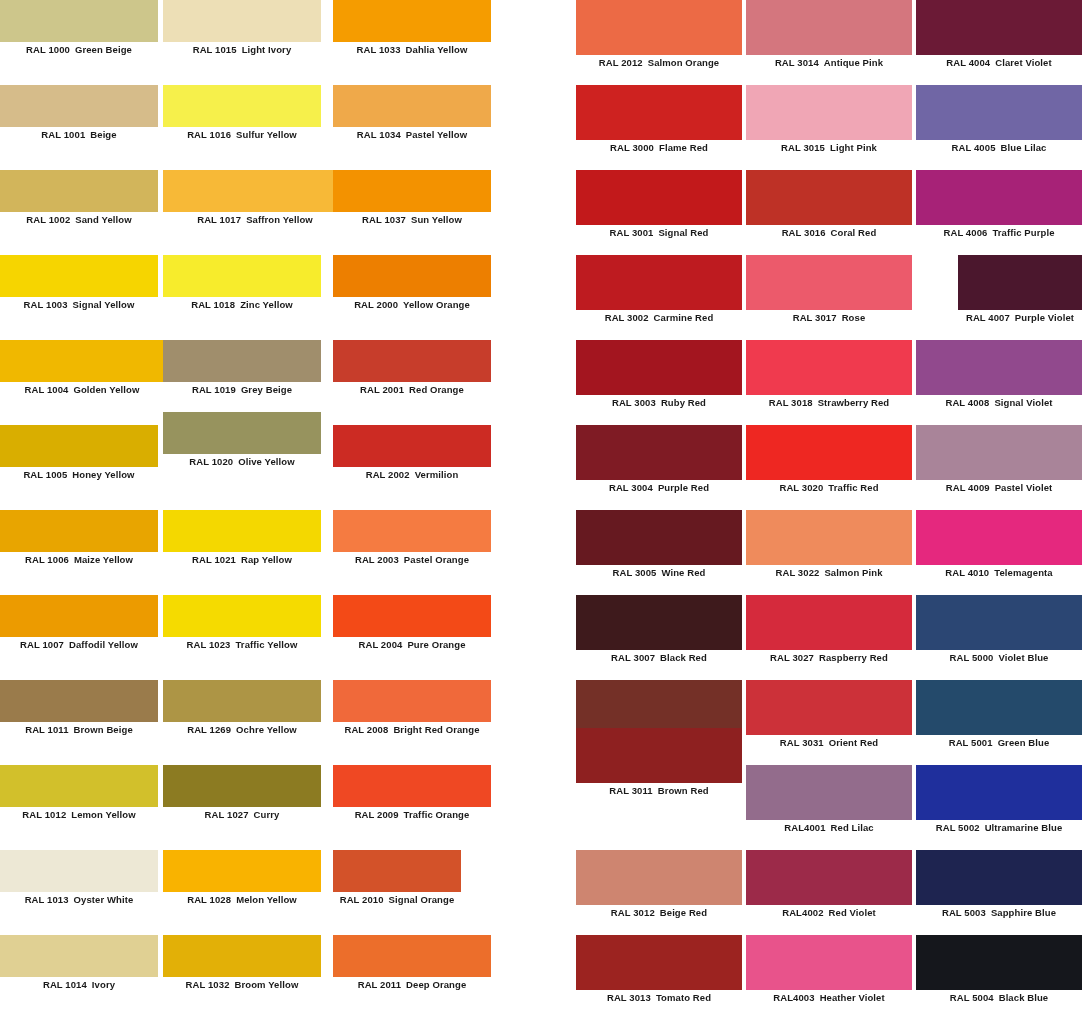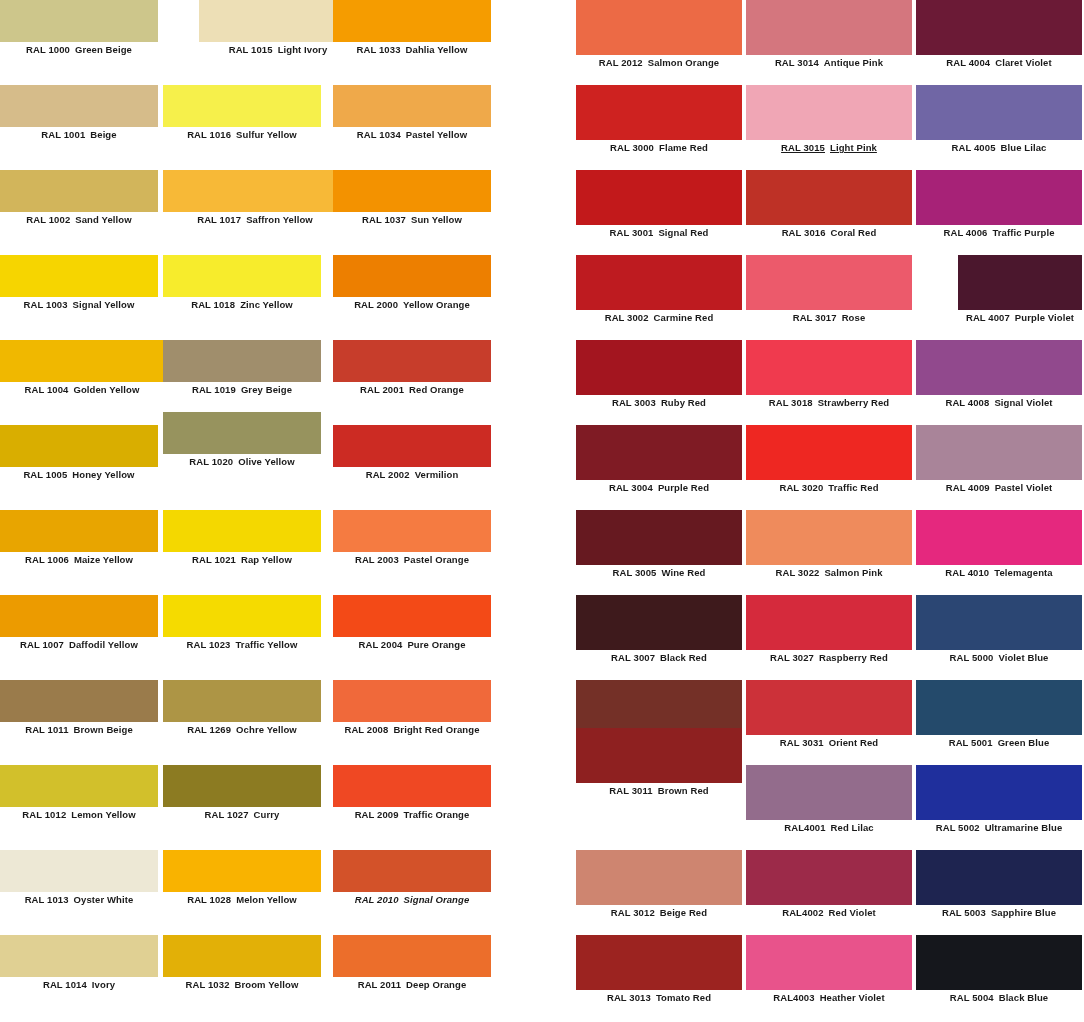--- a/index.html
+++ b/index.html
@@ -113,21 +113,21 @@
           <div class="swatch-label" style="height: 16px; line-height: 16px;"><span class="ral-code">RAL 1012</span><span class="ral-name">Lemon Yellow</span></div>
         </div>
         <div class="swatch-cell" style="left: 0px; top: 850px; width: 158px;">
           <div class="swatch-chip" style="background: rgb(237, 232, 213); height: 42px;"></div>
           <div class="swatch-label" style="height: 16px; line-height: 16px;"><span class="ral-code">RAL 1013</span><span class="ral-name">Oyster White</span></div>
         </div>
         <div class="swatch-cell" style="left: 0px; top: 935px; width: 158px;">
           <div class="swatch-chip" style="background: rgb(224, 208, 147); height: 42px;"></div>
           <div class="swatch-label" style="height: 16px; line-height: 16px;"><span class="ral-code">RAL 1014</span><span class="ral-name">Ivory</span></div>
         </div>
-        <div class="swatch-cell" style="left: 163px; top: 0px; width: 158px; margin-left: 36px;">
+        <div class="swatch-cell" style="left: 163px; top: 0px; width: 158px;">
           <div class="swatch-chip" style="background: rgb(237, 223, 182); height: 42px;"></div>
           <div class="swatch-label" style="height: 16px; line-height: 16px;"><span class="ral-code">RAL 1015</span><span class="ral-name">Light Ivory</span></div>
         </div>
         <div class="swatch-cell" style="left: 163px; top: 85px; width: 158px;">
           <div class="swatch-chip" style="background: rgb(246, 240, 75); height: 42px;"></div>
           <div class="swatch-label" style="height: 16px; line-height: 16px;"><span class="ral-code">RAL 1016</span><span class="ral-name">Sulfur Yellow</span></div>
         </div>
         <div class="swatch-cell" style="left: 163px; top: 170px; width: 184px;">
           <div class="swatch-chip" style="background: rgb(247, 185, 55); height: 42px;"></div>
           <div class="swatch-label" style="height: 16px; line-height: 16px;"><span class="ral-code">RAL 1017</span><span class="ral-name">Saffron Yellow</span></div>
@@ -201,21 +201,21 @@
           <div class="swatch-label" style="height: 16px; line-height: 16px;"><span class="ral-code">RAL 2004</span><span class="ral-name">Pure Orange</span></div>
         </div>
         <div class="swatch-cell" style="left: 333px; top: 680px; width: 158px;">
           <div class="swatch-chip" style="background: rgb(240, 105, 58); height: 42px;"></div>
           <div class="swatch-label" style="height: 16px; line-height: 16px;"><span class="ral-code">RAL 2008</span><span class="ral-name">Bright Red Orange</span></div>
         </div>
         <div class="swatch-cell" style="left: 333px; top: 765px; width: 158px;">
           <div class="swatch-chip" style="background: rgb(239, 72, 35); height: 42px;"></div>
           <div class="swatch-label" style="height: 16px; line-height: 16px;"><span class="ral-code">RAL 2009</span><span class="ral-name">Traffic Orange</span></div>
         </div>
-        <div class="swatch-cell" style="left: 333px; top: 850px; width: 158px; font-style: italic;">
+        <div class="swatch-cell" style="left: 333px; top: 850px; width: 128px;">
           <div class="swatch-chip" style="background: rgb(211, 82, 41); height: 42px;"></div>
           <div class="swatch-label" style="height: 16px; line-height: 16px;"><span class="ral-code">RAL 2010</span><span class="ral-name">Signal Orange</span></div>
         </div>
         <div class="swatch-cell" style="left: 333px; top: 935px; width: 158px;">
           <div class="swatch-chip" style="background: rgb(236, 110, 43); height: 42px;"></div>
           <div class="swatch-label" style="height: 16px; line-height: 16px;"><span class="ral-code">RAL 2011</span><span class="ral-name">Deep Orange</span></div>
         </div>
       </div>
   </div>
   <div class="panel" id="panel-right">
@@ -267,21 +267,21 @@
         <div class="swatch-cell" style="left: 0px; top: 935px; width: 166px;">
           <div class="swatch-chip" style="background: rgb(156, 35, 32); height: 55px;"></div>
           <div class="swatch-label" style="height: 16px; line-height: 16px;"><span class="ral-code">RAL 3013</span><span class="ral-name">Tomato Red</span></div>
         </div>
         <div class="swatch-cell" style="left: 170px; top: 0px; width: 166px;">
           <div class="swatch-chip" style="background: rgb(212, 118, 126); height: 55px;"></div>
           <div class="swatch-label" style="height: 16px; line-height: 16px;"><span class="ral-code">RAL 3014</span><span class="ral-name">Antique Pink</span></div>
         </div>
         <div class="swatch-cell" style="left: 170px; top: 85px; width: 166px;">
           <div class="swatch-chip" style="background: rgb(240, 166, 181); height: 55px;"></div>
-          <div class="swatch-label" style="height: 16px; line-height: 16px; text-decoration: underline;"><span class="ral-code">RAL 3015</span><span class="ral-name">Light Pink</span></div>
+          <div class="swatch-label" style="height: 16px; line-height: 16px;"><span class="ral-code">RAL 3015</span><span class="ral-name">Light Pink</span></div>
         </div>
         <div class="swatch-cell" style="left: 170px; top: 170px; width: 166px;">
           <div class="swatch-chip" style="background: rgb(190, 49, 38); height: 55px;"></div>
           <div class="swatch-label" style="height: 16px; line-height: 16px;"><span class="ral-code">RAL 3016</span><span class="ral-name">Coral Red</span></div>
         </div>
         <div class="swatch-cell" style="left: 170px; top: 255px; width: 166px;">
           <div class="swatch-chip" style="background: rgb(236, 90, 107); height: 55px;"></div>
           <div class="swatch-label" style="height: 16px; line-height: 16px;"><span class="ral-code">RAL 3017</span><span class="ral-name">Rose</span></div>
         </div>
         <div class="swatch-cell" style="left: 170px; top: 340px; width: 166px;">

